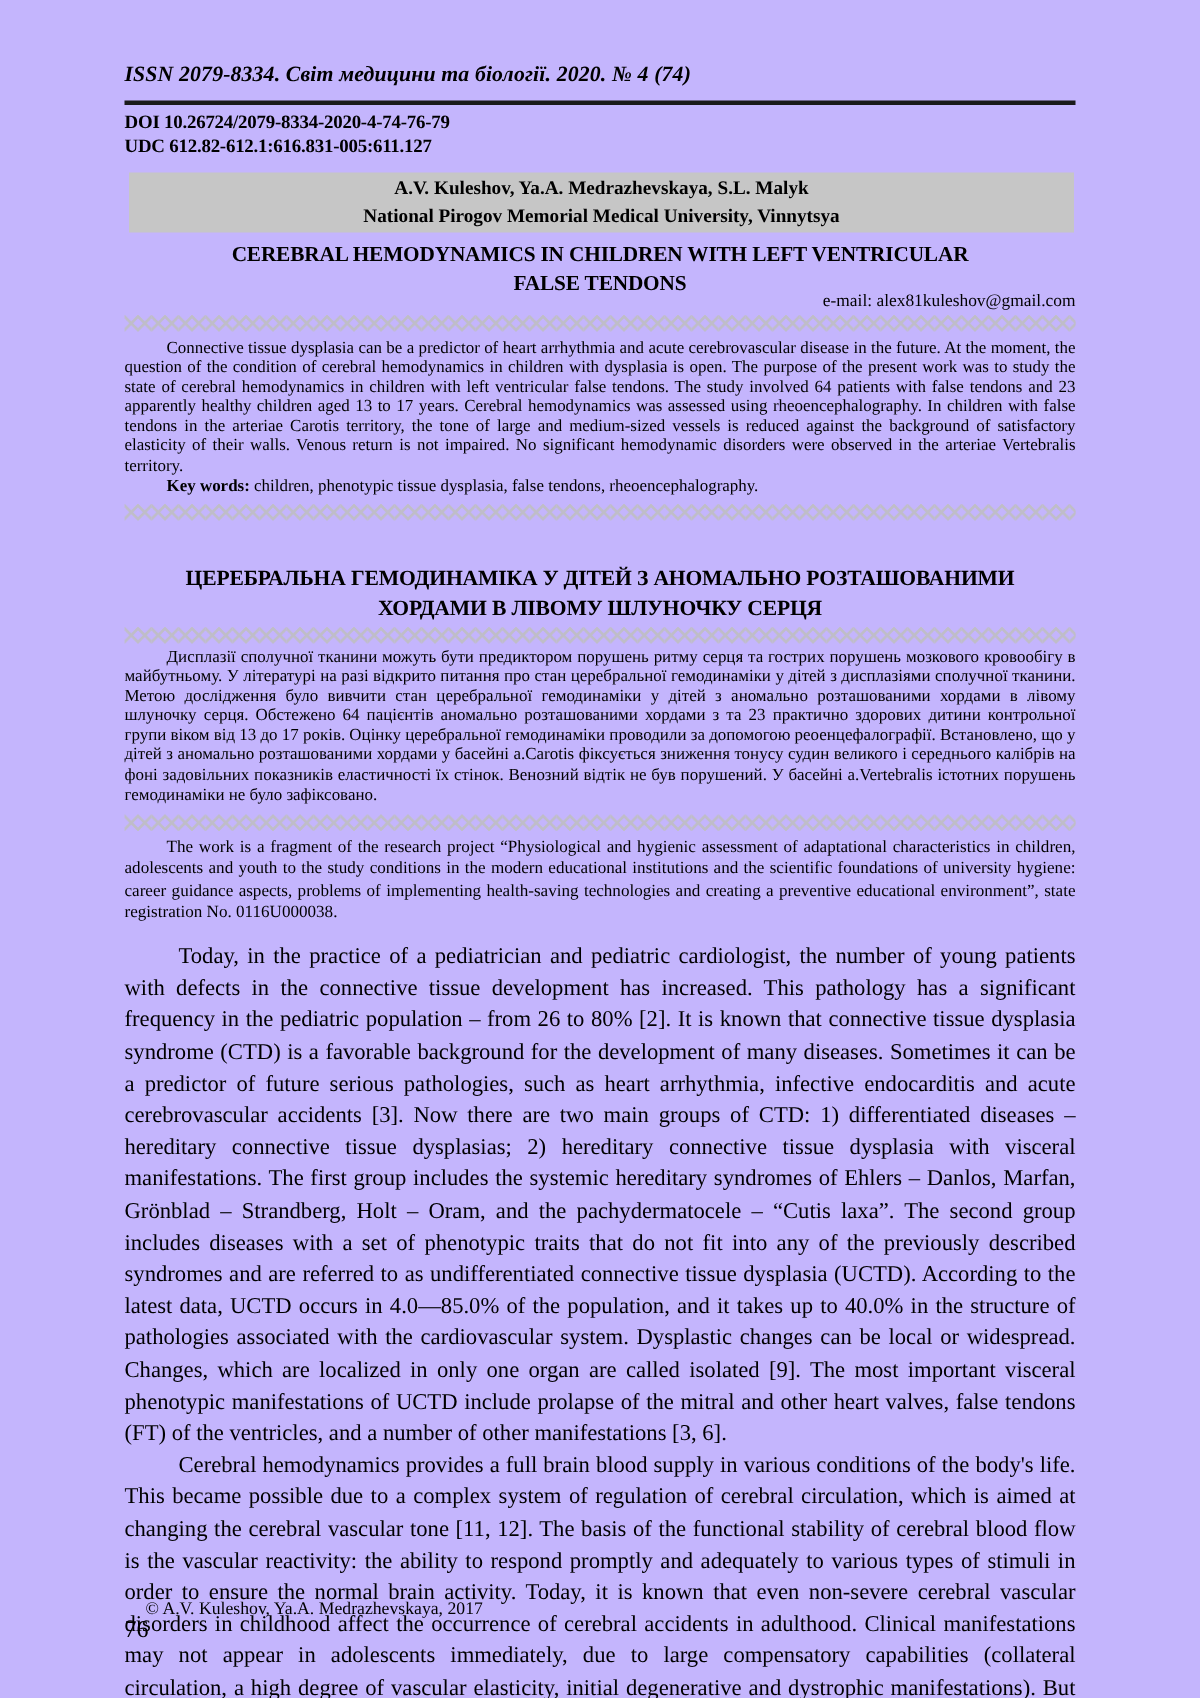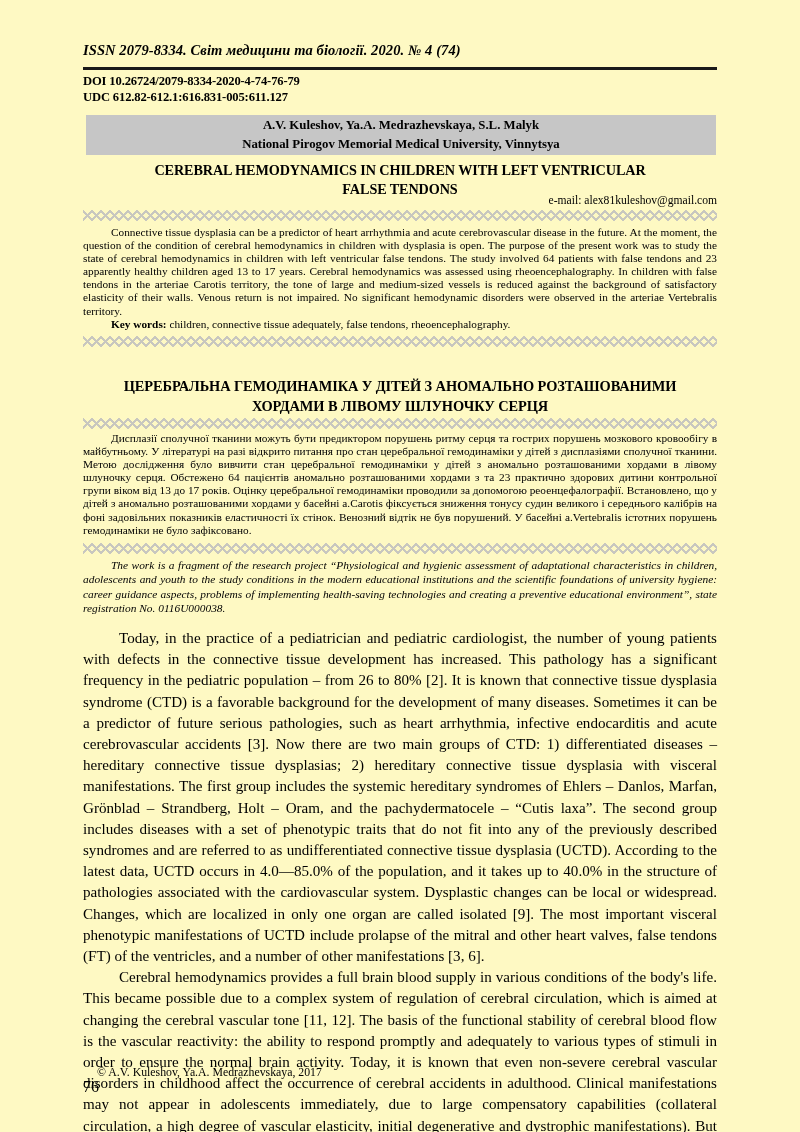--- a/index.html
+++ b/index.html
@@ -9,21 +9,21 @@
   }
   body {
     font-family: "Liberation Serif", "DejaVu Serif", serif;
     color: #000000;
   }
   .page {
     position: relative;
     width: 800px;
     height: 1132px;
     margin: 0 auto;
-    background: #fef9c3;
+    background: #c4b5fd;
     overflow: hidden;
     box-sizing: border-box;
   }
 
   
   .running-head {
     position: absolute;
     left: 83px;
     top: 42px;
     width: 634px;
@@ -144,21 +144,20 @@
     line-height: 20px;
     letter-spacing: -0.1px;
   }
 
   
   .project-note {
     position: absolute;
     left: 83px;
     top: 558px;
     width: 634px;
-    font-style: italic;
     font-size: 11.4px;
     line-height: 14.4px;
     text-align: justify;
   }
   .project-note p { margin: 0; text-indent: 28px; }
 
   
   .body-text {
     position: absolute;
     left: 83px;
@@ -210,21 +209,21 @@
     <div>CEREBRAL HEMODYNAMICS IN CHILDREN WITH LEFT VENTRICULAR</div>
     <div>FALSE TENDONS</div>
   </div>
 
   <div class="email-line">e-mail: alex81kuleshov@gmail.com</div>
 
   <div class="zigzag" style="top:210px;"></div>
 
   <div class="abstract" style="top:226px;">
     <p>Connective tissue dysplasia can be a predictor of heart arrhythmia and acute cerebrovascular disease in the future. At the moment, the question of the condition of cerebral hemodynamics in children with dysplasia is open. The purpose of the present work was to study the state of cerebral hemodynamics in children with left ventricular false tendons. The study involved 64 patients with false tendons and 23 apparently healthy children aged 13 to 17 years. Cerebral hemodynamics was assessed using rheoencephalography. In children with false tendons in the arteriae Carotis territory, the tone of large and medium-sized vessels is reduced against the background of satisfactory elasticity of their walls. Venous return is not impaired. No significant hemodynamic disorders were observed in the arteriae Vertebralis territory.</p>
-    <p class="kw"><b>Key words:</b> <span>children, connective tissue adequately, false tendons, rheoencephalography.</span></p>
+    <p class="kw"><b>Key words:</b> <span>children, phenotypic tissue dysplasia, false tendons, rheoencephalography.</span></p>
   </div>
 
   <div class="zigzag" style="top:336px;"></div>
 
   <div class="ua-title">
     <div>ЦЕРЕБРАЛЬНА ГЕМОДИНАМІКА У ДІТЕЙ З АНОМАЛЬНО РОЗТАШОВАНИМИ</div>
     <div>ХОРДАМИ В ЛІВОМУ ШЛУНОЧКУ СЕРЦЯ</div>
   </div>
 
   <div class="zigzag" style="top:418px;"></div>

